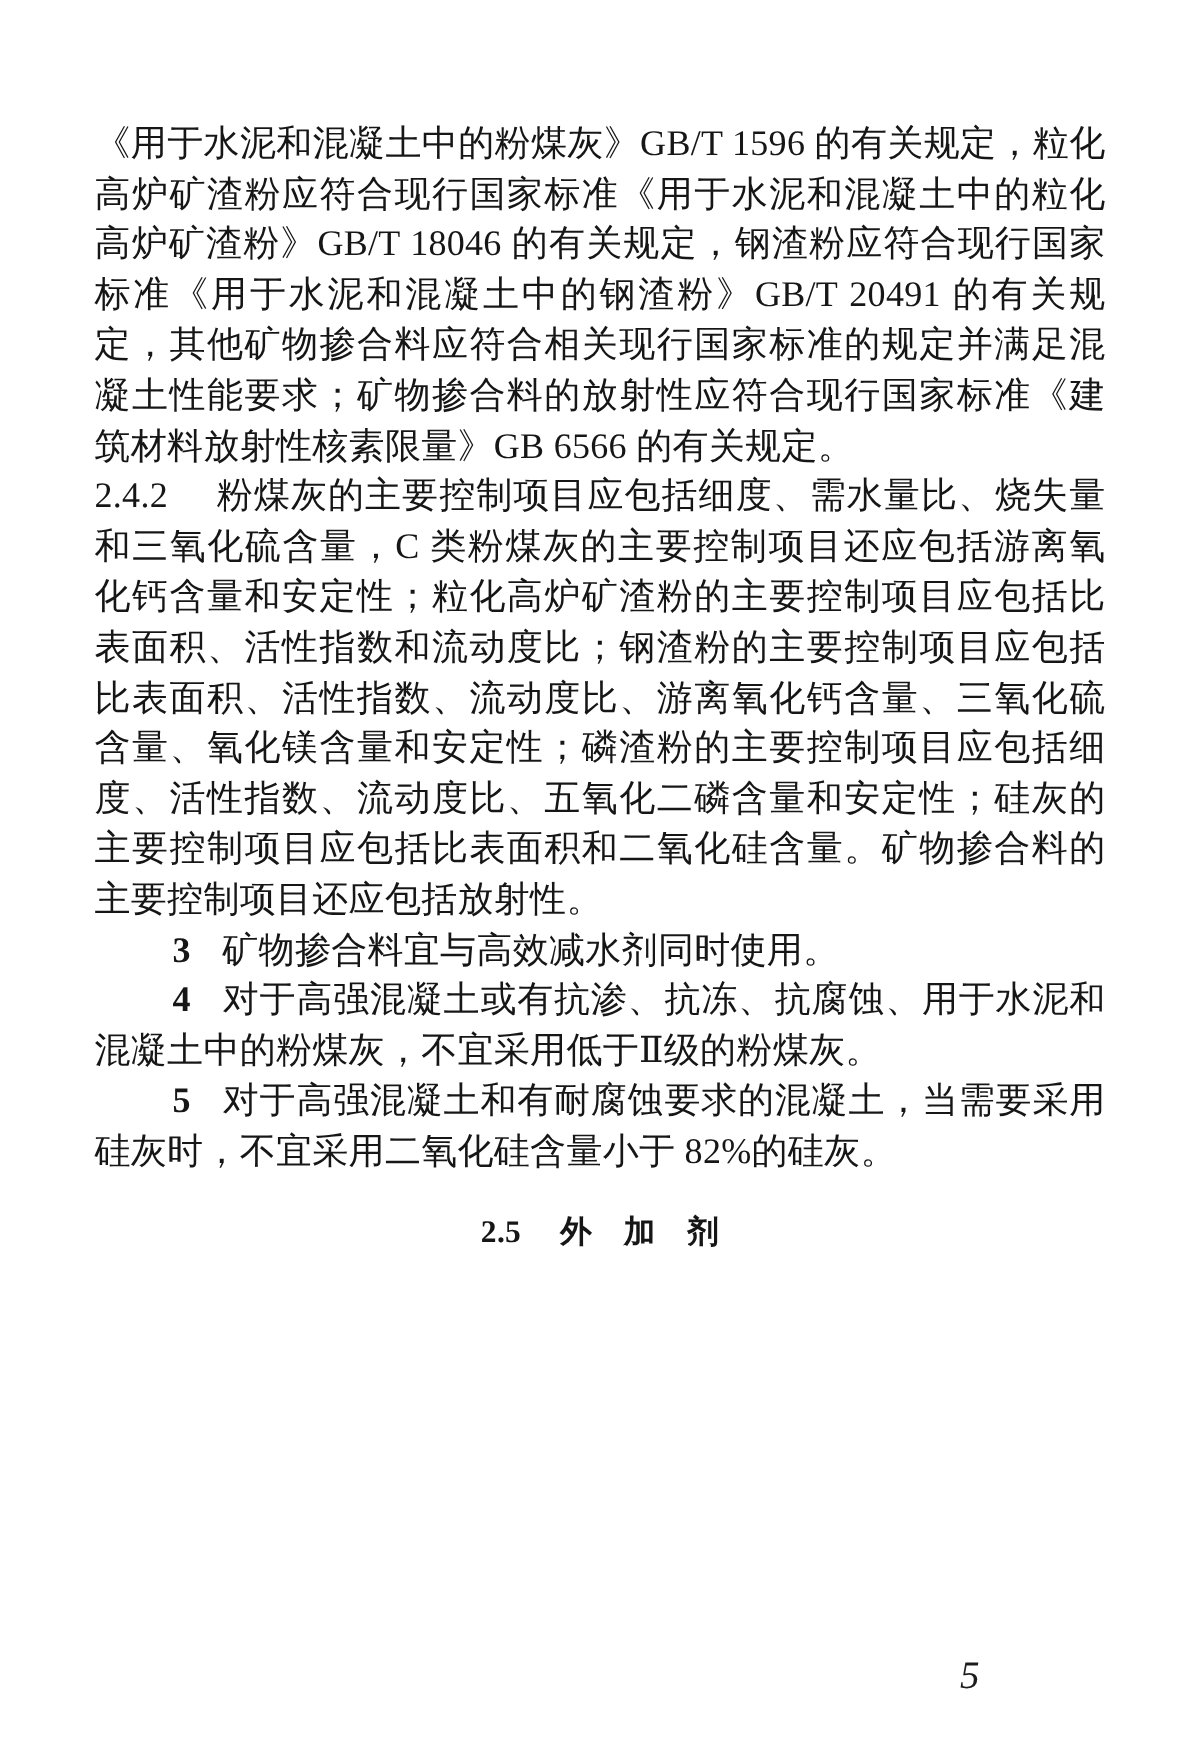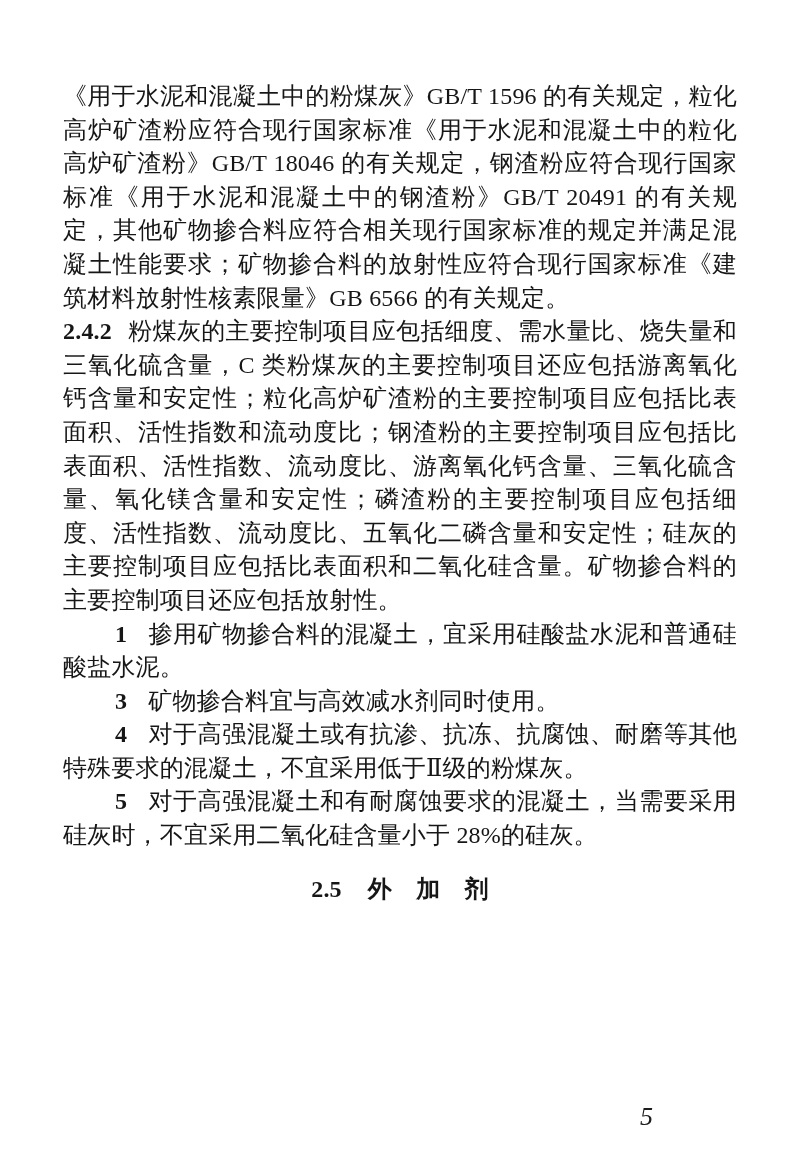--- a/index.html
+++ b/index.html
@@ -25,36 +25,36 @@
     line-height: 33.6px;
     text-align: justify;
     letter-spacing: 0.2px;
   }
   .para {
     margin: 0;
     padding: 0;
   }
   
   .clause .num {
-    font-weight: bold;
-    margin-right: 16px;
+    font-weight: normal;
+    margin-right: 32px;
     white-space: nowrap;
   }
   
   .item {
     text-indent: 52px;
   }
   .item .num {
     font-weight: bold;
     margin-right: 21px;
   }
   .section-heading {
     margin: 20px 0 22px 0;
     text-align: center;
-    font-size: 24px;
+    font-size: 21px;
     font-weight: bold;
     line-height: 33.6px;
     text-indent: 0;
   }
   .section-heading .h-num {
     margin-right: 26px;
   }
   .page-number {
     position: absolute;
     top: 1103px;
@@ -69,28 +69,27 @@
 <body>
 
 <div class="page">
   <div class="text-block">
 
     <p class="para cont"><span>《用于水泥和混凝土中的粉煤灰》GB/T 1596 的有关规定，粒化高炉矿渣粉应符合现行国家标准《用于水泥和混凝土中的粒化高炉矿渣粉》GB/T 18046 的有关规定，钢渣粉应符合现行国家标准《用于水泥和混凝土中的钢渣粉》GB/T 20491 的有关规定，其他矿物掺合料应符合相关现行国家标准的规定并满足混凝土性能要求；矿物掺合料的放射性应符合现行国家标准《建筑材料放射性核素限量》GB 6566 的有关规定。</span></p>
 
     <p class="para clause"><b class="num">2.4.2</b><span>粉煤灰的主要控制项目应包括细度、需水量比、烧失量和三氧化硫含量，C 类粉煤灰的主要控制项目还应包括游离氧化钙含量和安定性；粒化高炉矿渣粉的主要控制项目应包括比表面积、活性指数和流动度比；钢渣粉的主要控制项目应包括比表面积、活性指数、流动度比、游离氧化钙含量、三氧化硫含量、氧化镁含量和安定性；磷渣粉的主要控制项目应包括细度、活性指数、流动度比、五氧化二磷含量和安定性；硅灰的主要控制项目应包括比表面积和二氧化硅含量。矿物掺合料的主要控制项目还应包括放射性。</span></p>
 
 
-    <p class="para item"><b class="num">1</b><span>掺用矿物掺合料的混凝土，宜采用硅酸盐水泥和普通硅酸盐水泥。</span></p>
 
 
     <p class="para item"><b class="num">3</b><span>矿物掺合料宜与高效减水剂同时使用。</span></p>
 
-    <p class="para item"><b class="num">4</b><span>对于高强混凝土或有抗渗、抗冻、抗腐蚀、耐磨等其他特殊要求的混凝土，不宜采用低于Ⅱ级的粉煤灰。</span></p>
+    <p class="para item"><b class="num">4</b><span>对于高强混凝土或有抗渗、抗冻、抗腐蚀、用于水泥和混凝土中的粉煤灰，不宜采用低于Ⅱ级的粉煤灰。</span></p>
 
-    <p class="para item"><b class="num">5</b><span>对于高强混凝土和有耐腐蚀要求的混凝土，当需要采用硅灰时，不宜采用二氧化硅含量小于 28%的硅灰。</span></p>
+    <p class="para item"><b class="num">5</b><span>对于高强混凝土和有耐腐蚀要求的混凝土，当需要采用硅灰时，不宜采用二氧化硅含量小于 82%的硅灰。</span></p>
 
     <h2 class="section-heading"><span class="h-num">2.5</span><span class="h-title">外　加　剂</span></h2>
 
 
   </div>
 
   <div class="page-number">5</div>
 </div>
 
 </body></html>

